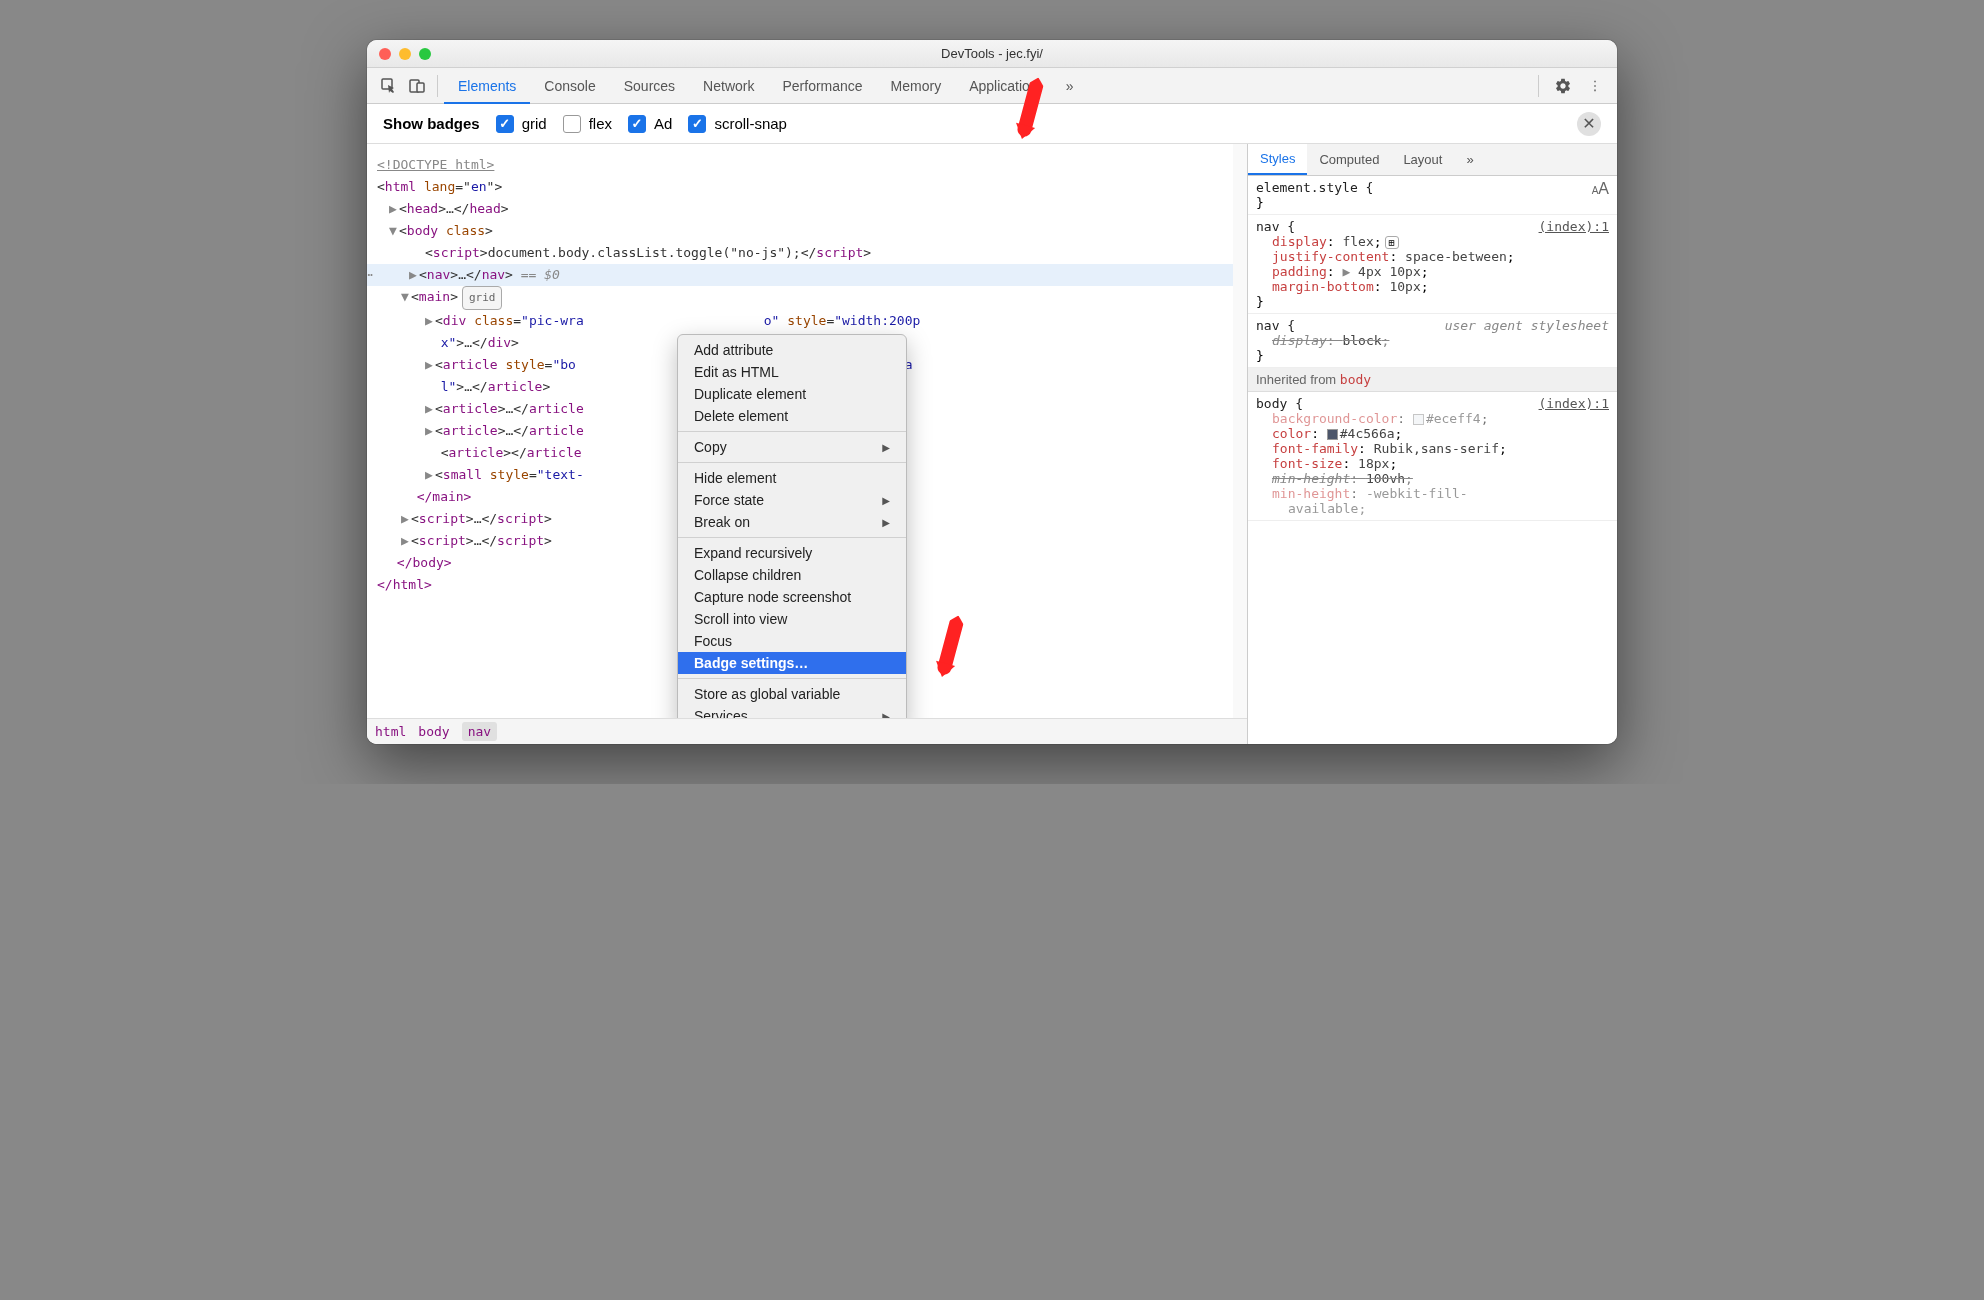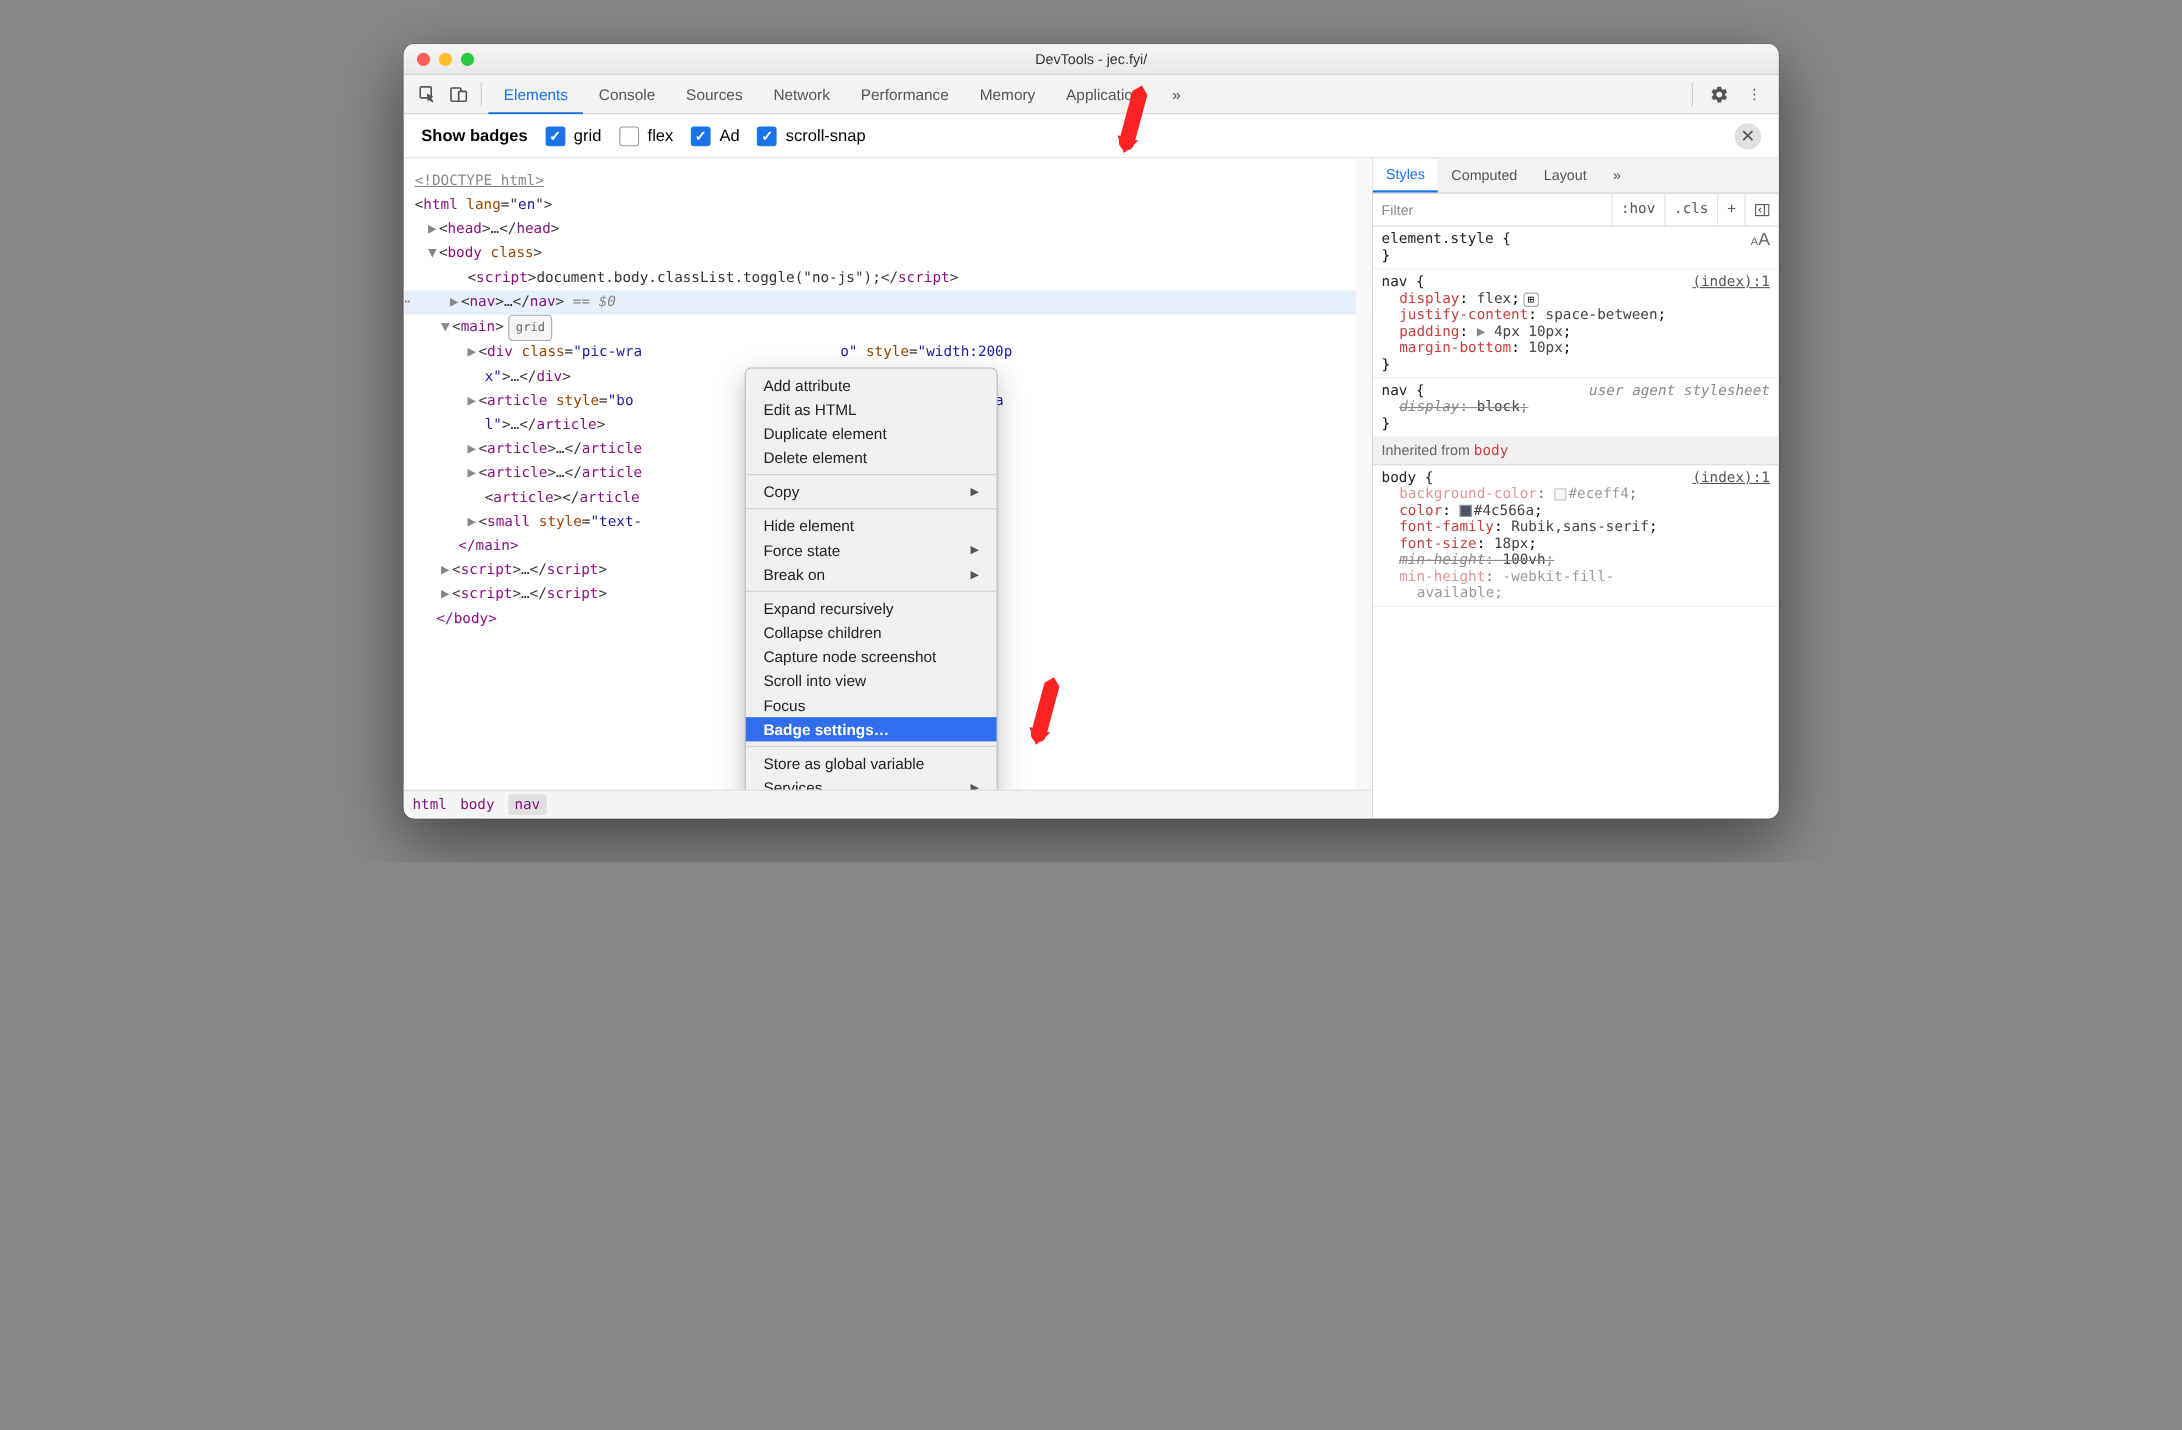--- a/index.html
+++ b/index.html
@@ -316,20 +316,21 @@
         <div class="dom-line indent3"><span class="triangle">▶</span>&lt;<span class="tag">article</span> <span class="attr-name">style</span>=<span class="attr-val">"bo</span>&nbsp;&nbsp;&nbsp;&nbsp;&nbsp;&nbsp;&nbsp;&nbsp;&nbsp;&nbsp;&nbsp;&nbsp;&nbsp;&nbsp;&nbsp;&nbsp;&nbsp;&nbsp;&nbsp;&nbsp;&nbsp;&nbsp;&nbsp;<span class="attr-val">nitial;margin:initia</span></div>
         <div class="dom-line indent3">&nbsp;&nbsp;<span class="attr-val">l"</span>&gt;<span>…</span>&lt;/<span class="tag">article</span>&gt;</div>
         <div class="dom-line indent3"><span class="triangle">▶</span>&lt;<span class="tag">article</span>&gt;<span>…</span>&lt;/<span class="tag">article</span></div>
         <div class="dom-line indent3"><span class="triangle">▶</span>&lt;<span class="tag">article</span>&gt;<span>…</span>&lt;/<span class="tag">article</span></div>
         <div class="dom-line indent3">&nbsp;&nbsp;&lt;<span class="tag">article</span>&gt;&lt;/<span class="tag">article</span></div>
         <div class="dom-line indent3"><span class="triangle">▶</span>&lt;<span class="tag">small</span> <span class="attr-name">style</span>=<span class="attr-val">"text-</span>&nbsp;&nbsp;&nbsp;&nbsp;&nbsp;&nbsp;&nbsp;&nbsp;&nbsp;&nbsp;&nbsp;&nbsp;&nbsp;&nbsp;&nbsp;&nbsp;&nbsp;&nbsp;&nbsp;&nbsp;&nbsp;&nbsp;&nbsp;&nbsp;<span class="attr-val">l"</span></div>
         <div class="dom-line indent2">&nbsp;&nbsp;<span class="tag">&lt;/main&gt;</span></div>
         <div class="dom-line indent2"><span class="triangle">▶</span>&lt;<span class="tag">script</span>&gt;<span>…</span>&lt;/<span class="tag">script</span>&gt;</div>
         <div class="dom-line indent2"><span class="triangle">▶</span>&lt;<span class="tag">script</span>&gt;<span>…</span>&lt;/<span class="tag">script</span>&gt;</div>
         <div class="dom-line indent1">&nbsp;<span class="tag">&lt;/body&gt;</span></div>
+        <div class="dom-line"><span class="tag">&lt;/html&gt;</span></div>
       </div>
 
       <div class="scrollbar-track"></div>
 
       <div class="context-menu">
         <div class="menu-item">Add attribute</div>
         <div class="menu-item">Edit as HTML</div>
         <div class="menu-item">Duplicate element</div>
         <div class="menu-item">Delete element</div>
         <div class="menu-sep"></div>
@@ -376,33 +377,20 @@
       </div>
     </div>
 
     <div class="styles-pane">
       <div class="styles-tabs">
         <div class="styles-tab active">Styles</div>
         <div class="styles-tab">Computed</div>
         <div class="styles-tab">Layout</div>
         <div class="styles-tab">»</div>
       </div>
-      <div class="filter-bar">
-        <div class="filter-input">Filter</div>
-        <div class="filter-btn">:hov</div>
-        <div class="filter-btn">.cls</div>
-        <div class="filter-btn">+</div>
-        <div class="filter-btn">
-          <svg width="14" height="14" viewBox="0 0 14 14" fill="none" stroke="#555">
-              <rect x="1" y="2" width="12" height="10"></rect>
-              <line x1="9" y1="2" x2="9" y2="12"></line>
-              <path d="M6 5l-2 2 2 2"></path>
-            </svg>
-        </div>
-      </div>
       <div class="rules">
         <div class="rule-block">
           <div><span class="selector">element.style {</span><span class="font-size-icon" style="font-size:10px;">A<span style="font-size:16px;">A</span></span></div>
           <div>}</div>
         </div>
         <div class="rule-block">
           <div><span class="selector">nav {</span><span class="source-link">(index):1</span></div>
           <div class="prop"><span class="prop-name">display</span>: <span class="prop-val">flex</span>;<span class="flex-badge">⊞</span></div>
           <div class="prop"><span class="prop-name">justify-content</span>: <span class="prop-val">space-between</span>;</div>
           <div class="prop"><span class="prop-name">padding</span>: <span style="color:#888;">▶</span> <span class="prop-val">4px 10px</span>;</div>

